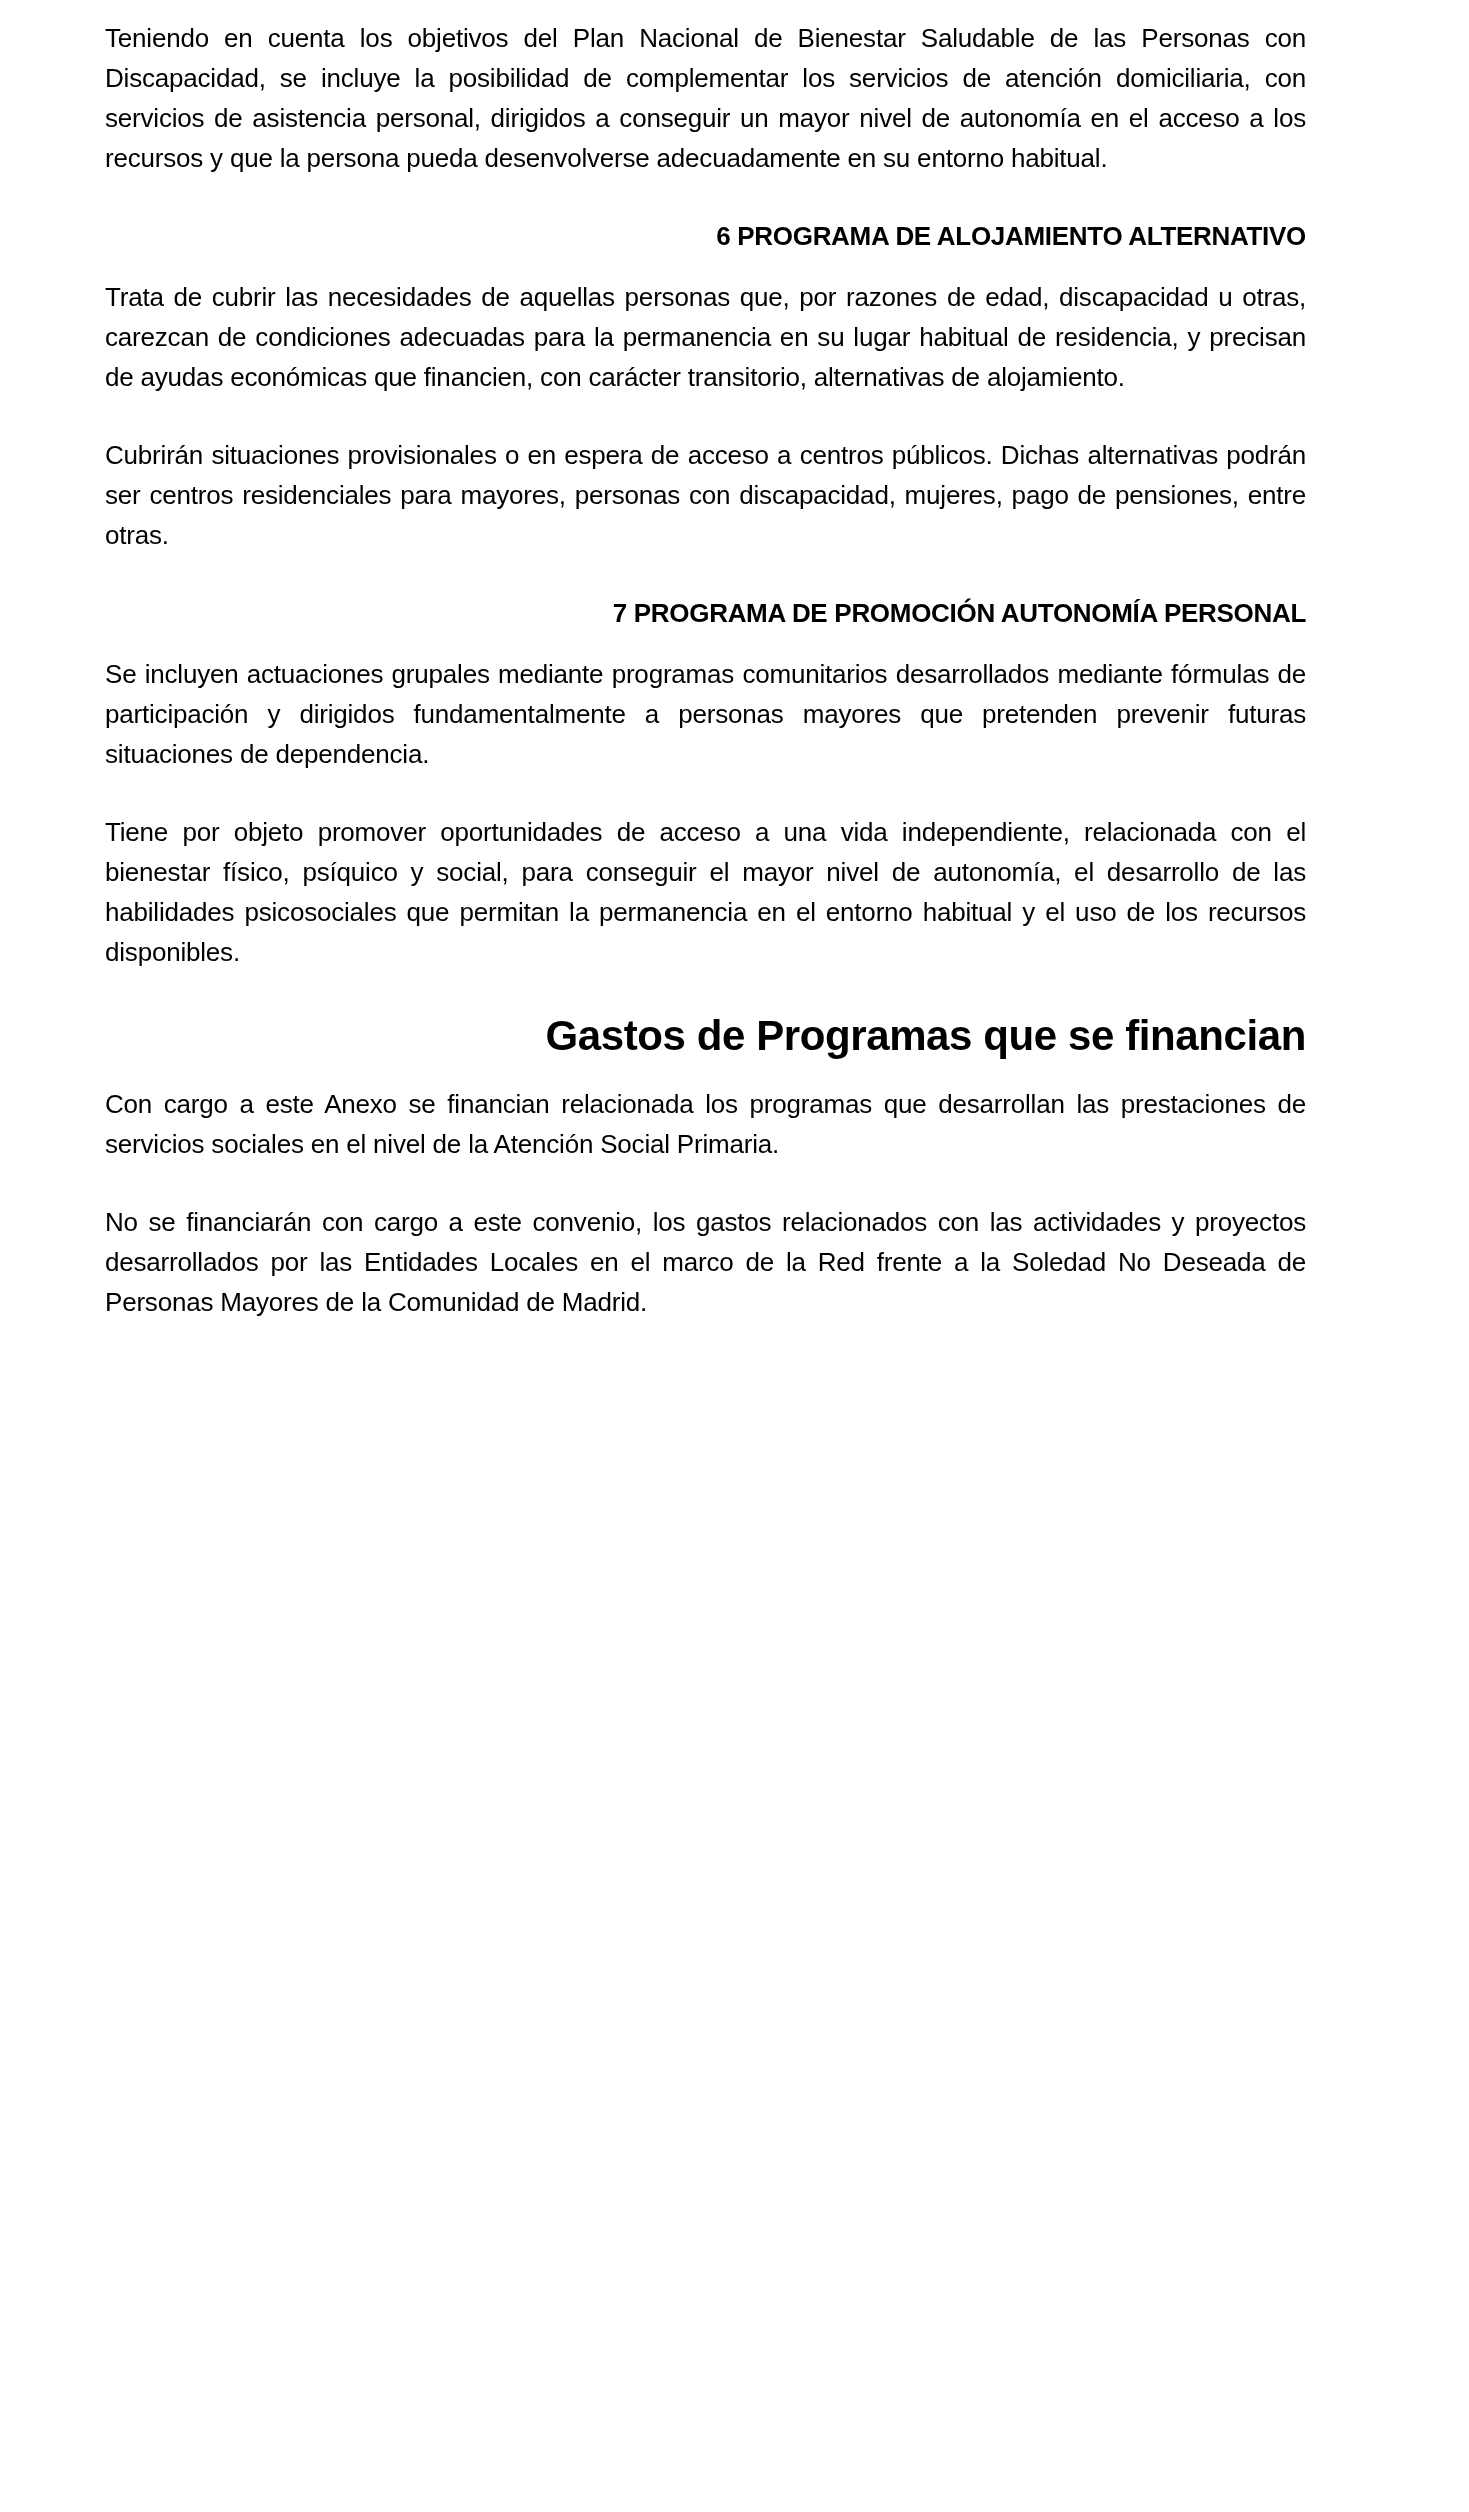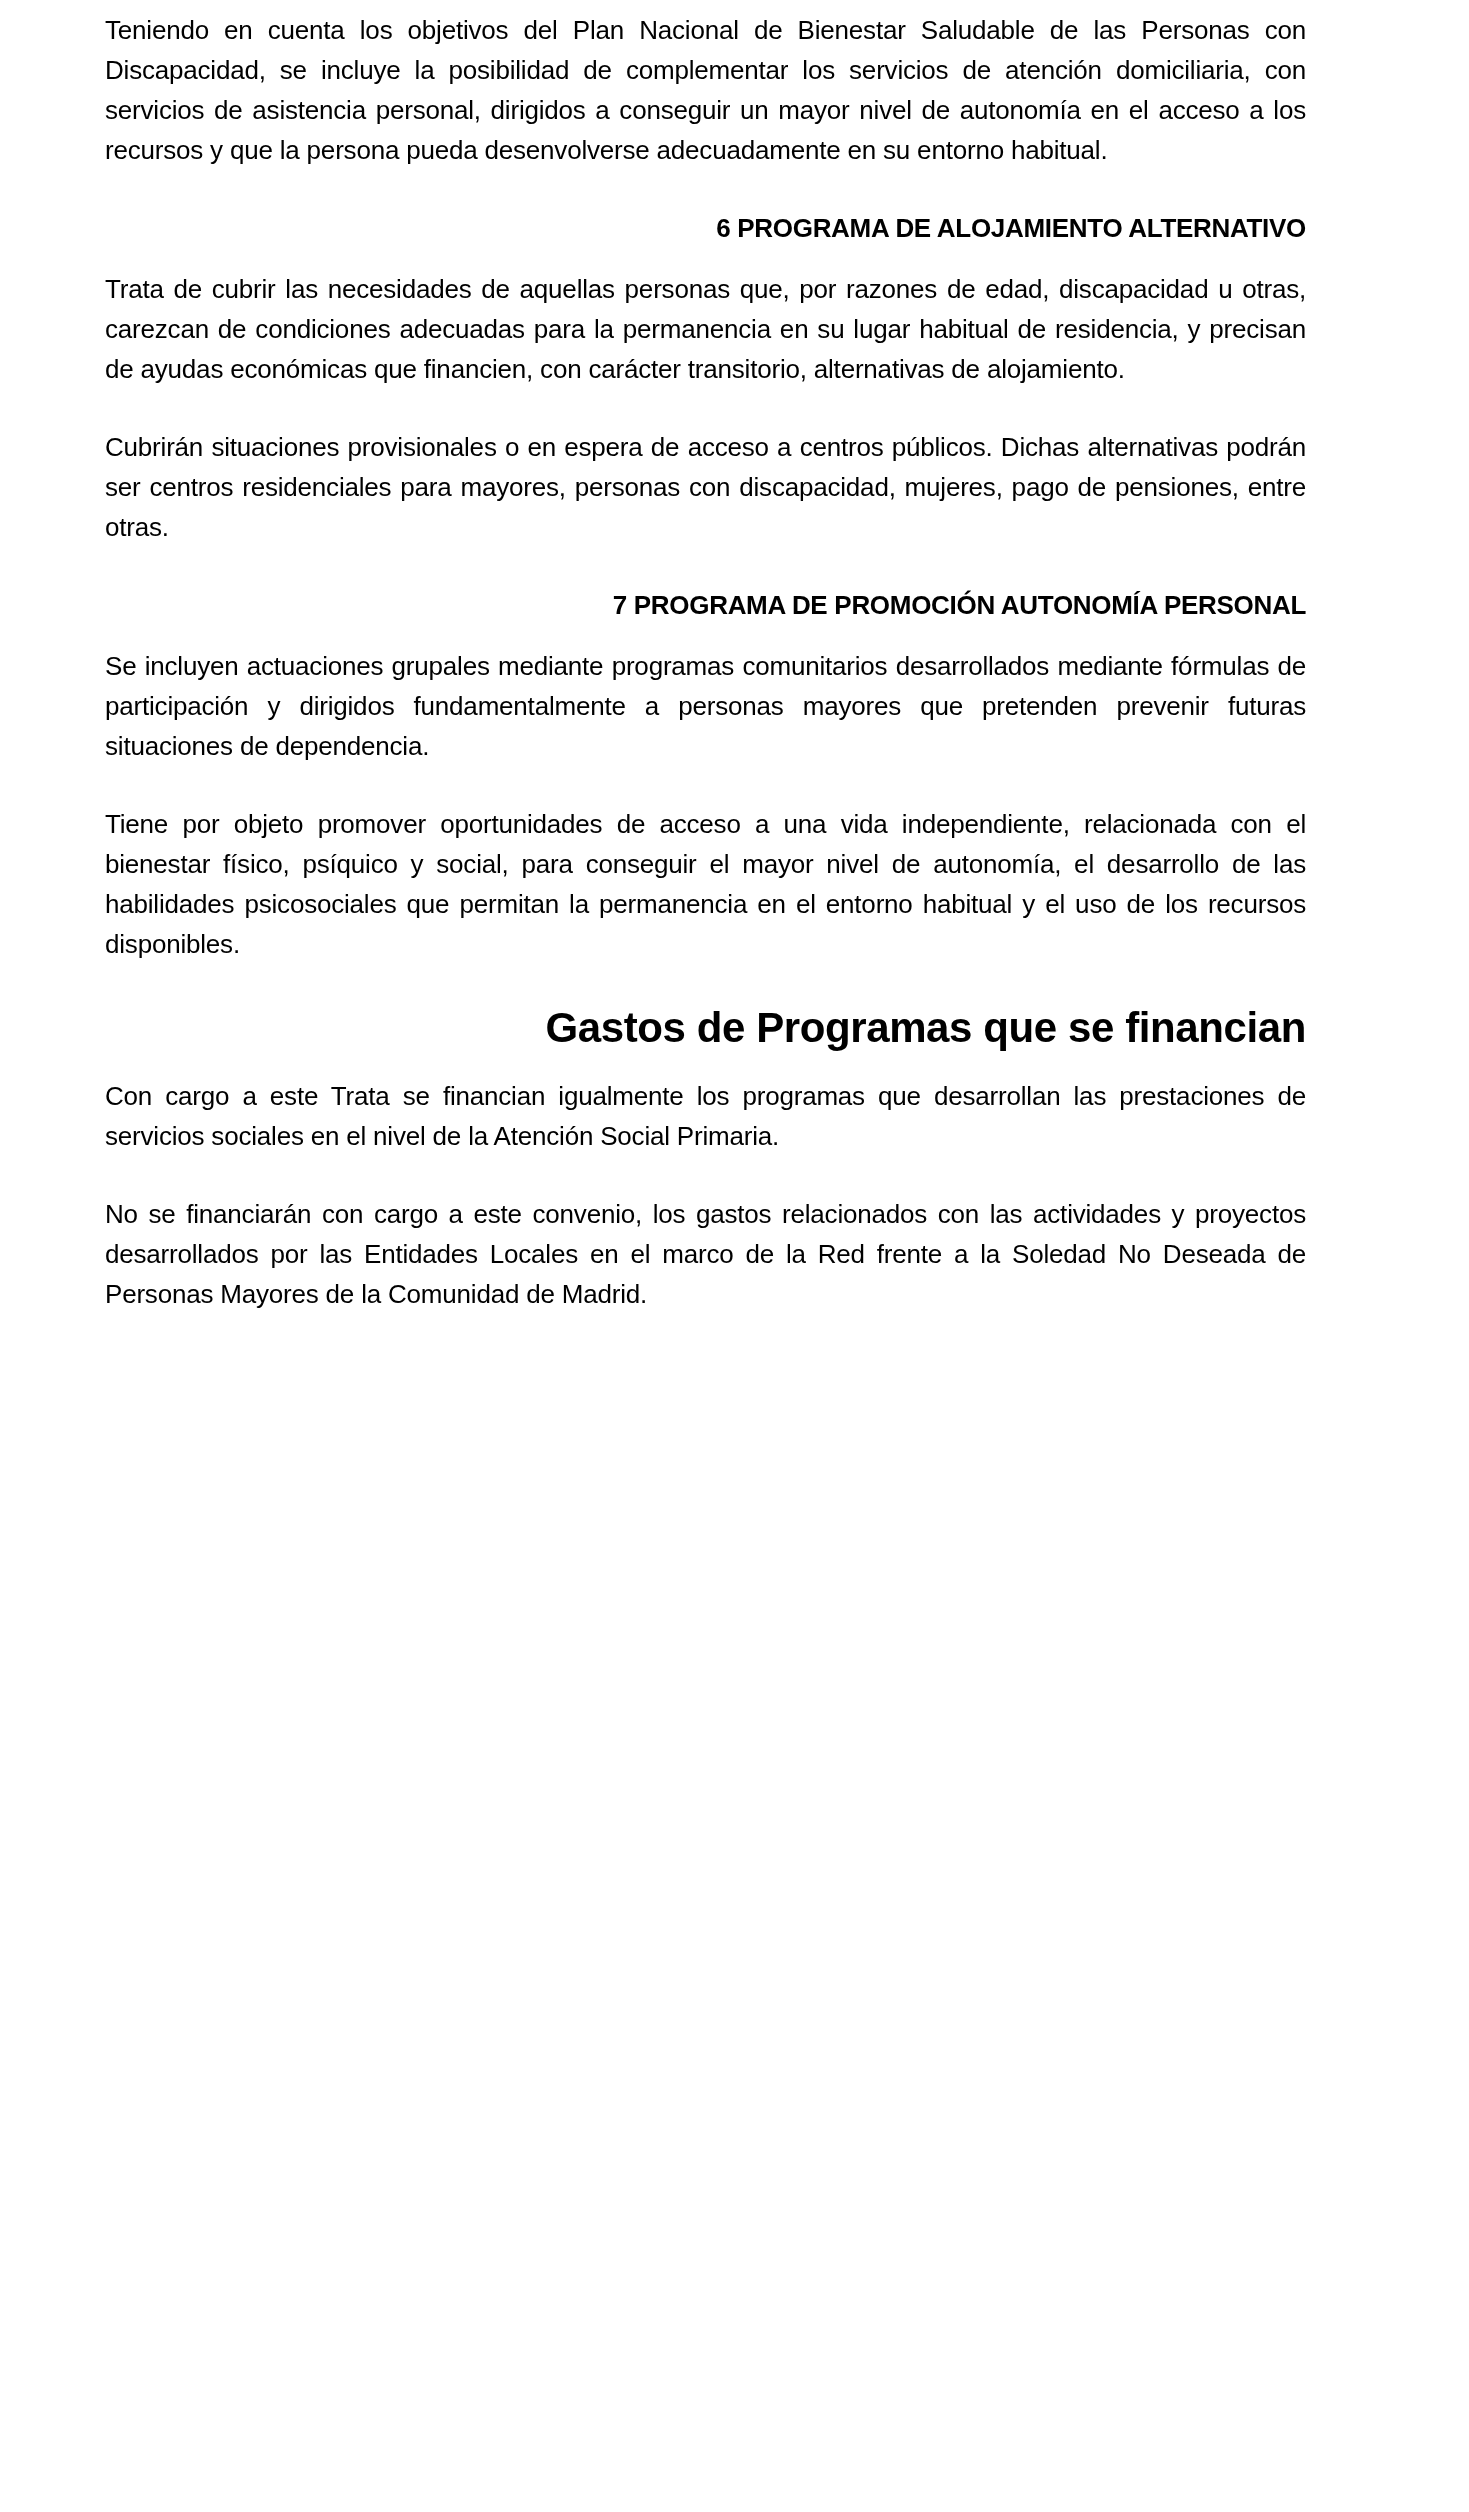--- a/index.html
+++ b/index.html
@@ -11,21 +11,21 @@
     height: 2512px;
     background: #ffffff;
     color: #000000;
     font-family: "Liberation Sans", sans-serif;
     overflow: hidden;
   }
   .page {
     box-sizing: border-box;
     width: 1411px;
     height: 2512px;
-    padding: 10px 105px 0 105px;
+    padding: 18px 105px 0 105px;
     background: #ffffff;
   }
   p.body-paragraph {
     font-size: 26px;
     line-height: 40px;
     text-align: justify;
     margin: 0 0 38px 0;
     letter-spacing: -0.2px;
   }
   h2.section-heading {
@@ -59,18 +59,18 @@
   <p class="body-paragraph">Cubrirán situaciones provisionales o en espera de acceso a centros públicos. Dichas alternativas podrán ser centros residenciales para mayores, personas con discapacidad, mujeres, pago de pensiones, entre otras.</p>
 
   <h2 class="section-heading">7 PROGRAMA DE PROMOCIÓN AUTONOMÍA PERSONAL</h2>
 
   <p class="body-paragraph">Se incluyen actuaciones grupales mediante programas comunitarios desarrollados mediante fórmulas de participación y dirigidos fundamentalmente a personas mayores que pretenden prevenir futuras situaciones de dependencia.</p>
 
   <p class="body-paragraph">Tiene por objeto promover oportunidades de acceso a una vida independiente, relacionada con el bienestar físico, psíquico y social, para conseguir el mayor nivel de autonomía, el desarrollo de las habilidades psicosociales que permitan la permanencia en el entorno habitual y el uso de los recursos disponibles.</p>
 
   <h1 class="main-heading">Gastos de Programas que se financian</h1>
 
-  <p class="body-paragraph">Con cargo a este Trata se financian igualmente los programas que desarrollan las prestaciones de servicios sociales en el nivel de la Atención Social Primaria.</p>
+  <p class="body-paragraph">Con cargo a este Anexo se financian relacionada los programas que desarrollan las prestaciones de servicios sociales en el nivel de la Atención Social Primaria.</p>
 
   <p class="body-paragraph">No se financiarán con cargo a este convenio, los gastos relacionados con las actividades y proyectos desarrollados por las Entidades Locales en el marco de la Red frente a la Soledad No Deseada de Personas Mayores de la Comunidad de Madrid.</p>
 
 </div>
 
 
 </body></html>

